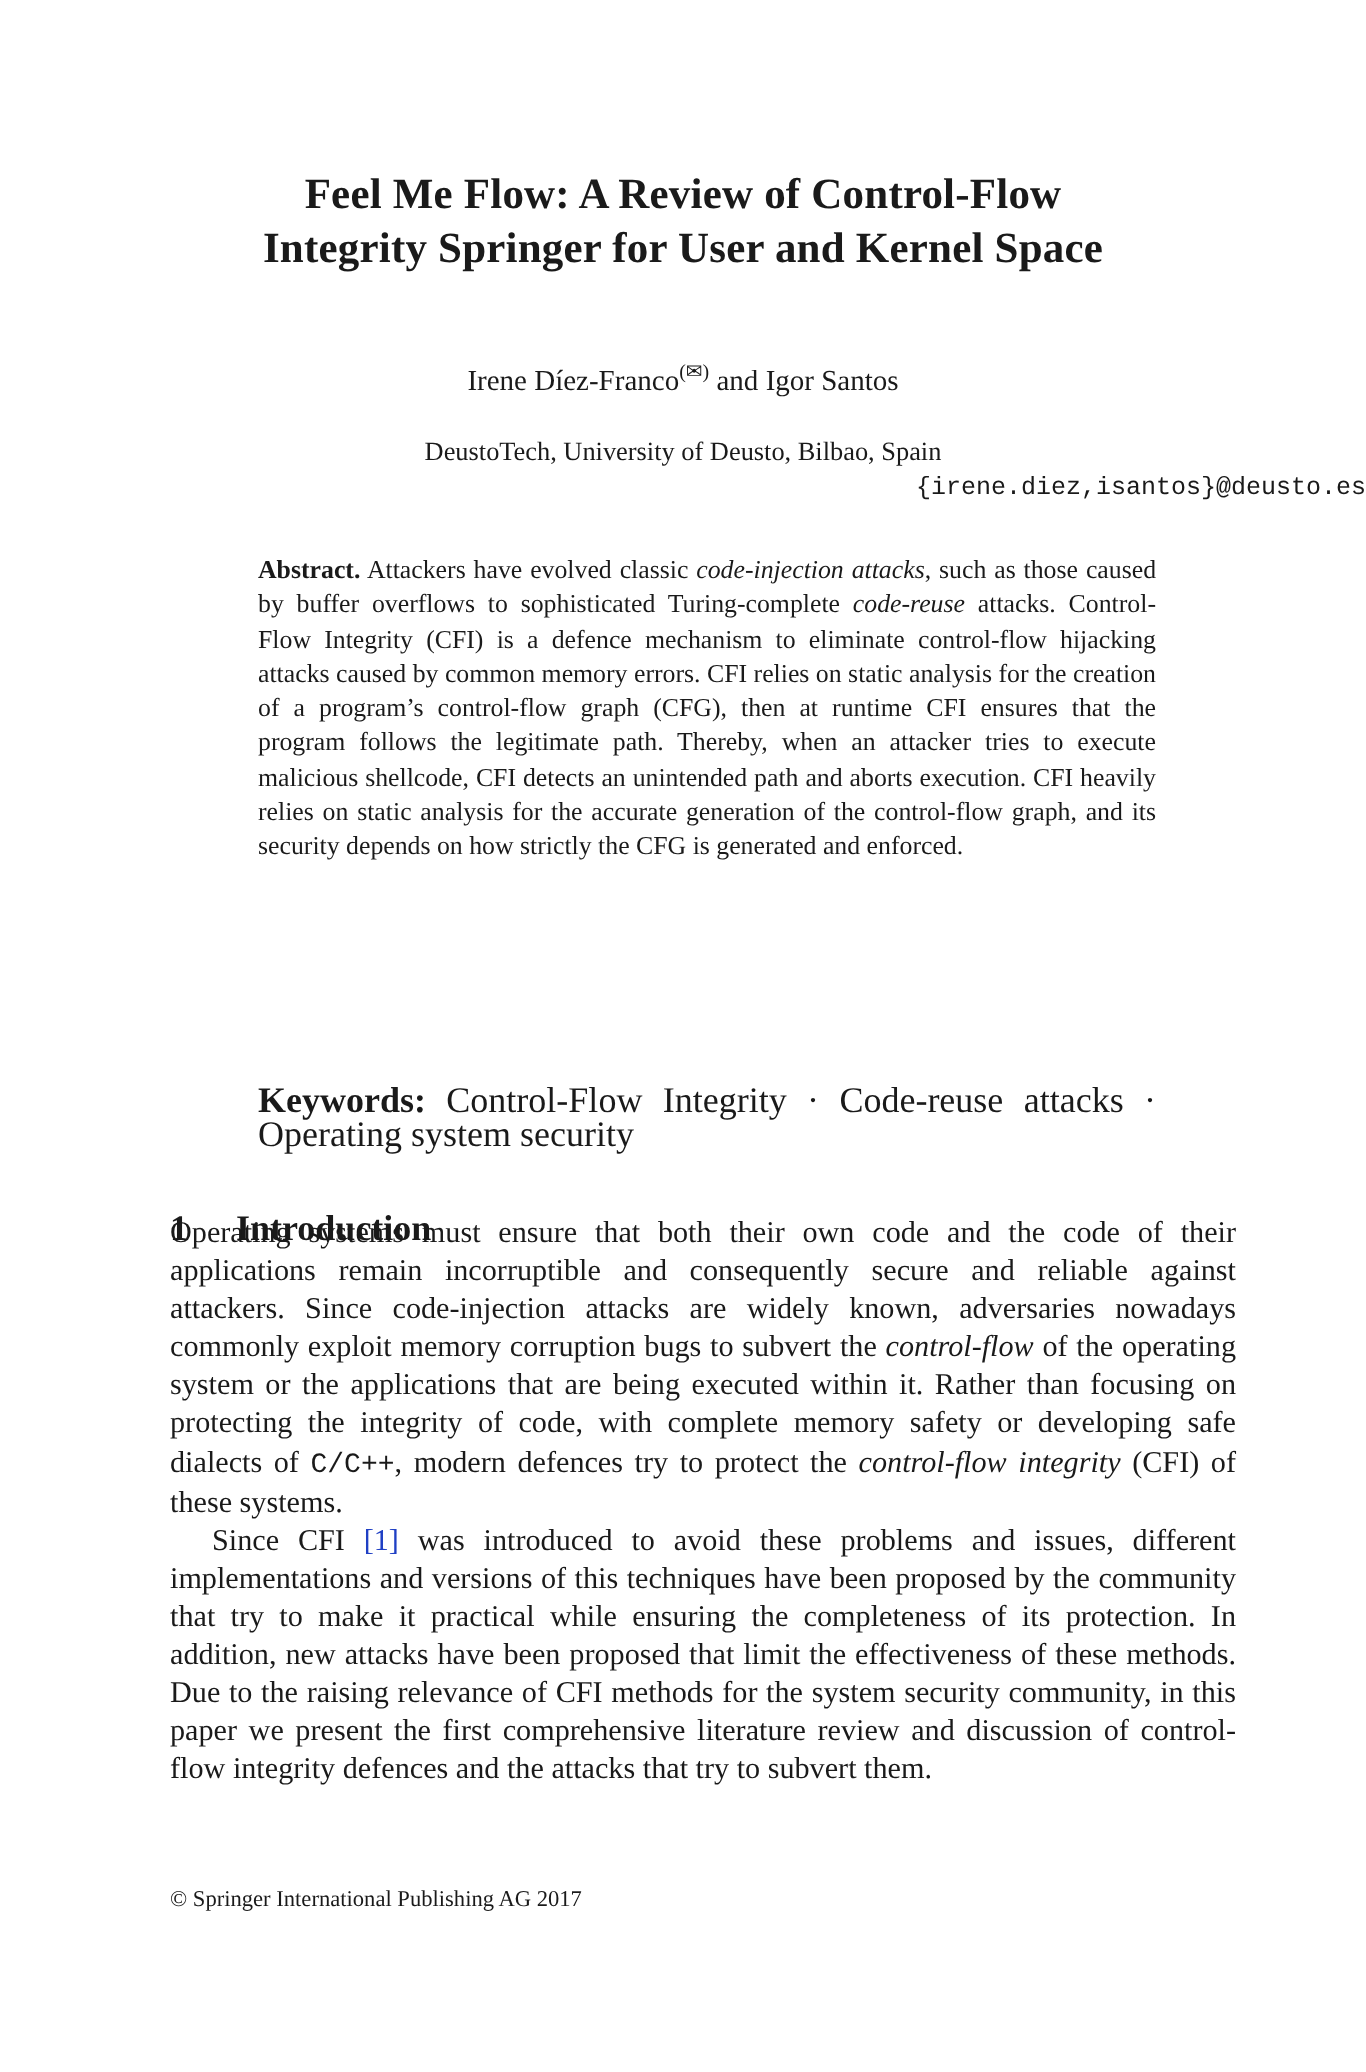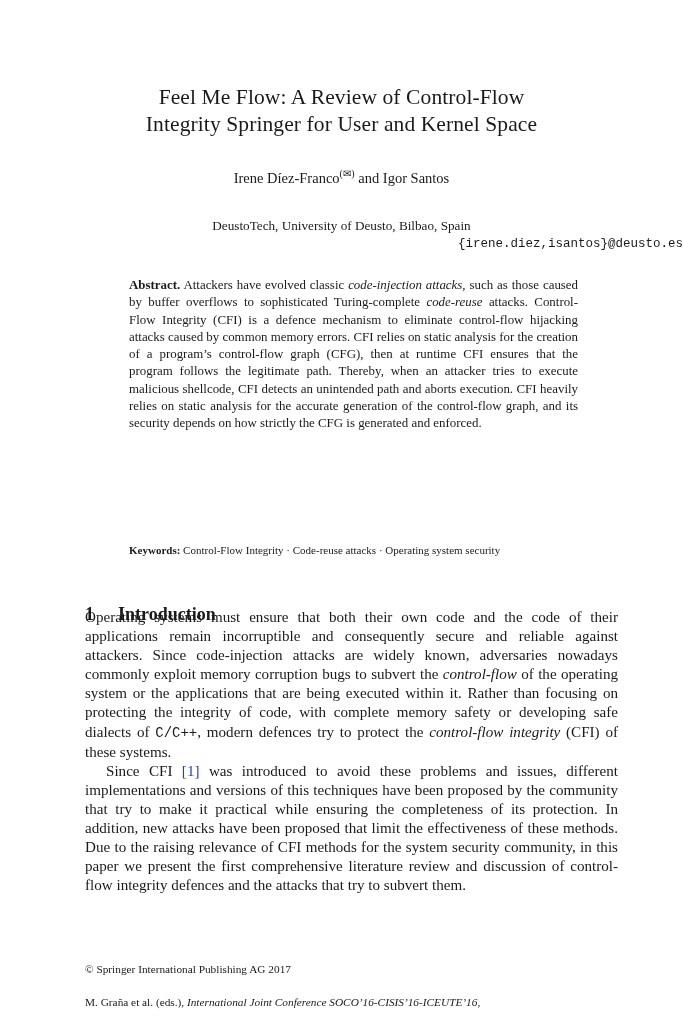--- a/index.html
+++ b/index.html
@@ -1,36 +1,36 @@
 <!DOCTYPE html>
 <html><head>
 <meta charset="utf-8">
 <style>
   html, body { margin:0; padding:0; background:#ffffff; }
   body { width:683px; height:1036px; position:relative; overflow:hidden; color:#1a1a1a;
          font-family:"Liberation Serif", "DejaVu Serif", serif; }
   .abs { position:absolute; }
-  .title { left:0; width:683px; text-align:center; font-weight:normal; font-size:21.5px; line-height:30px; letter-spacing:0.1px; }
+  .title { left:0; width:683px; text-align:center; font-weight:bold; font-size:21.5px; line-height:30px; letter-spacing:0.1px; }
   .center { left:0; width:683px; text-align:center; }
-  .authors { top:168px; font-size:14.5px;font-family:Liberation Serif, serif; }
+  .authors { top:180px; font-size:14.5px;font-family:Liberation Serif, serif; }
   .authors sup { font-size:10px; vertical-align:6px; }
   .affil { top:217px; font-size:13.2px; line-height:18px; }
   .mono { font-family:"Liberation Mono", "DejaVu Sans Mono", monospace; font-size:12.5px;text-align:right; }
   .abstract { left:129px; width:449px; top:277px; font-size:12.9px; line-height:17.3px; text-align:justify; }
   .abstract p { margin:0; }
   .abstract p.indent { text-indent:18px; }
-  .kw { left:129px; width:449px; top:542px; font-size:11px; line-height:17.3px; text-align:justify; }
+  .kw { left:129px; width:449px; top:542px; font-size:18px; line-height:17.3px; text-align:justify; }
   .section { left:85px; top:604px; font-size:18px; font-weight:bold; }
   .section .num { display:inline-block; width:33px; }
   .intro { left:85px; width:533px; top:608px; font-size:15.1px; line-height:19.1px; text-align:justify; }
   .intro p { margin:0; }
   .intro p.indent { text-indent:21px;font-family:Liberation Serif, serif; }
   .cite { color:#1f3fc4; }
   .footer { left:85px; width:533px; top:943px; font-size:11.3px; line-height:14px; }
-  .footer div { white-space:nowrap;margin-top:19px; }
+  .footer div { white-space:nowrap; }
   b { font-weight:bold;margin-top:40px; }
   i { font-style:italic; }
 </style>
 </head>
 <body>
 
 <div class="abs title" style="top:82px;">Feel Me Flow: A Review of Control-Flow</div>
 <div class="abs title" style="top:109px;">Integrity Springer for User and Kernel Space</div>
 
 <div class="abs center authors">
@@ -50,14 +50,13 @@
 
 <div class="abs section"><span class="num">1</span><span>Introduction</span></div>
 
 <div class="abs intro">
   <p><span>Operating systems must ensure that both their own code and the code of their applications remain incorruptible and consequently secure and reliable against attackers. Since code-injection attacks are widely known, adversaries nowadays commonly exploit memory corruption bugs to subvert the </span><i>control-flow</i><span> of the operating system or the applications that are being executed within it. Rather than focusing on protecting the integrity of code, with complete memory safety or developing safe dialects of </span><span class="mono" style="font-size:14px;">C/C++</span><span>, modern defences try to protect the </span><i>control-flow integrity</i><span> (CFI) of these systems.</span></p>
   <p class="indent"><span>Since CFI </span><span class="cite">[1]</span><span> was introduced to avoid these problems and issues, different implementations and versions of this techniques have been proposed by the community that try to make it practical while ensuring the completeness of its protection. In addition, new attacks have been proposed that limit the effectiveness of these methods. Due to the raising relevance of CFI methods for the system security community, in this paper we present the first comprehensive literature review and discussion of control-flow integrity defences and the attacks that try to subvert them.</span></p>
 </div>
 
 <div class="abs footer">
   <div>© Springer International Publishing AG 2017</div>
-  <div><span>M. Graña et al. (eds.), </span><i>International Joint Conference SOCO’16-CISIS’16-ICEUTE’16</i><span>,</span></div>
 </div>
 
 </body></html>

